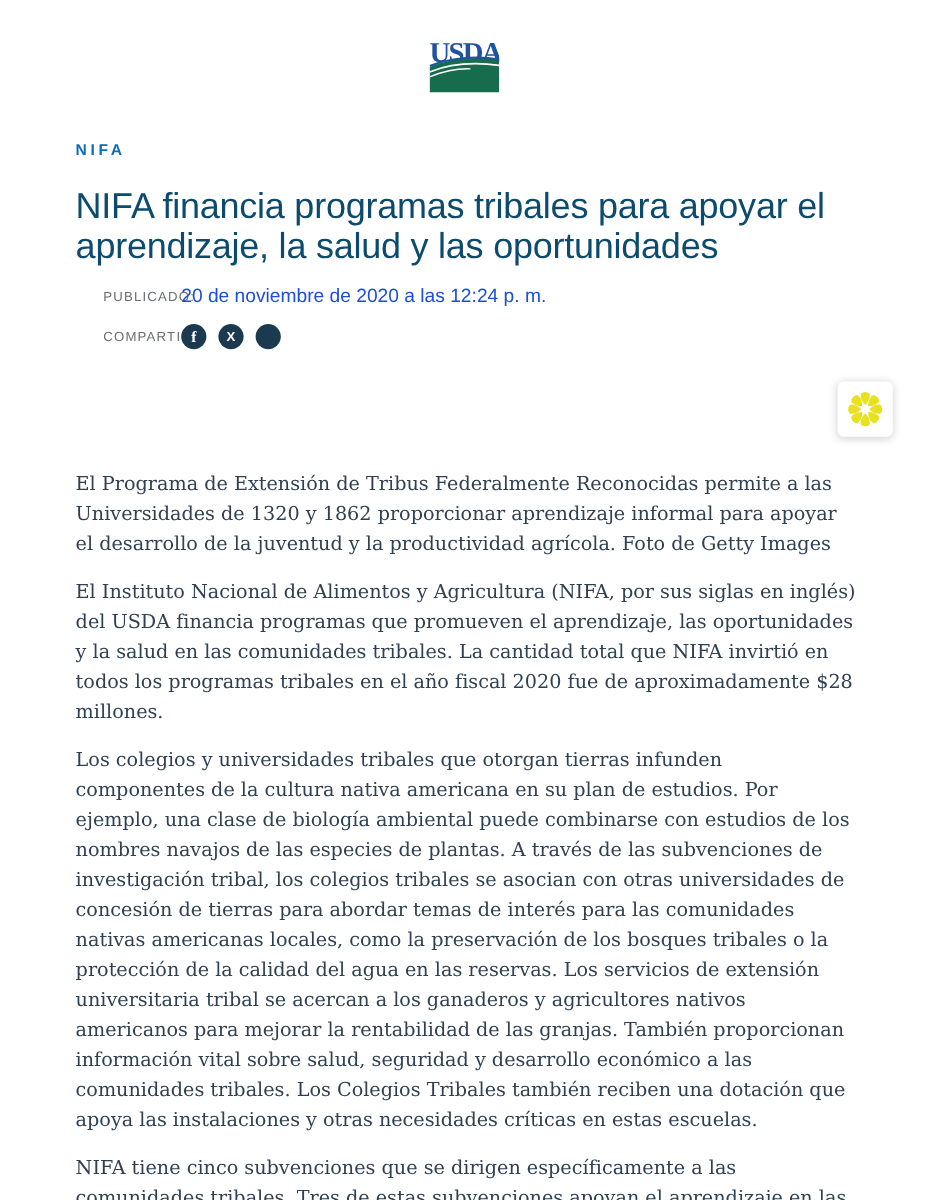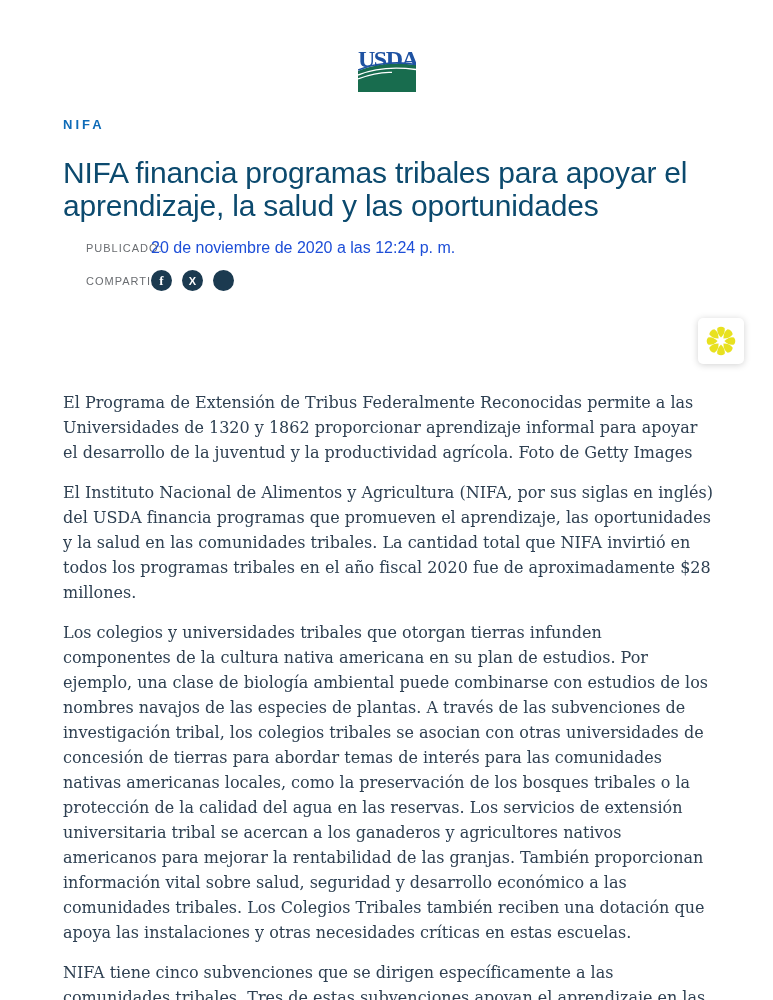--- a/index.html
+++ b/index.html
@@ -12,21 +12,21 @@
     position: relative;
     overflow: hidden;
   }
 
   
   .site-header {
     display: flex;
     align-items: center;
     justify-content: center;
     gap: 21px;
-    padding-top: 46px;
+    padding-top: 31px;
   }
   .usda-logo { display: block; cursor: pointer; }
   .agency-name {
     font-size: 24px;
     color: #2e2e2e;
     letter-spacing: 0.1px;
   }
 
   
   .main {

